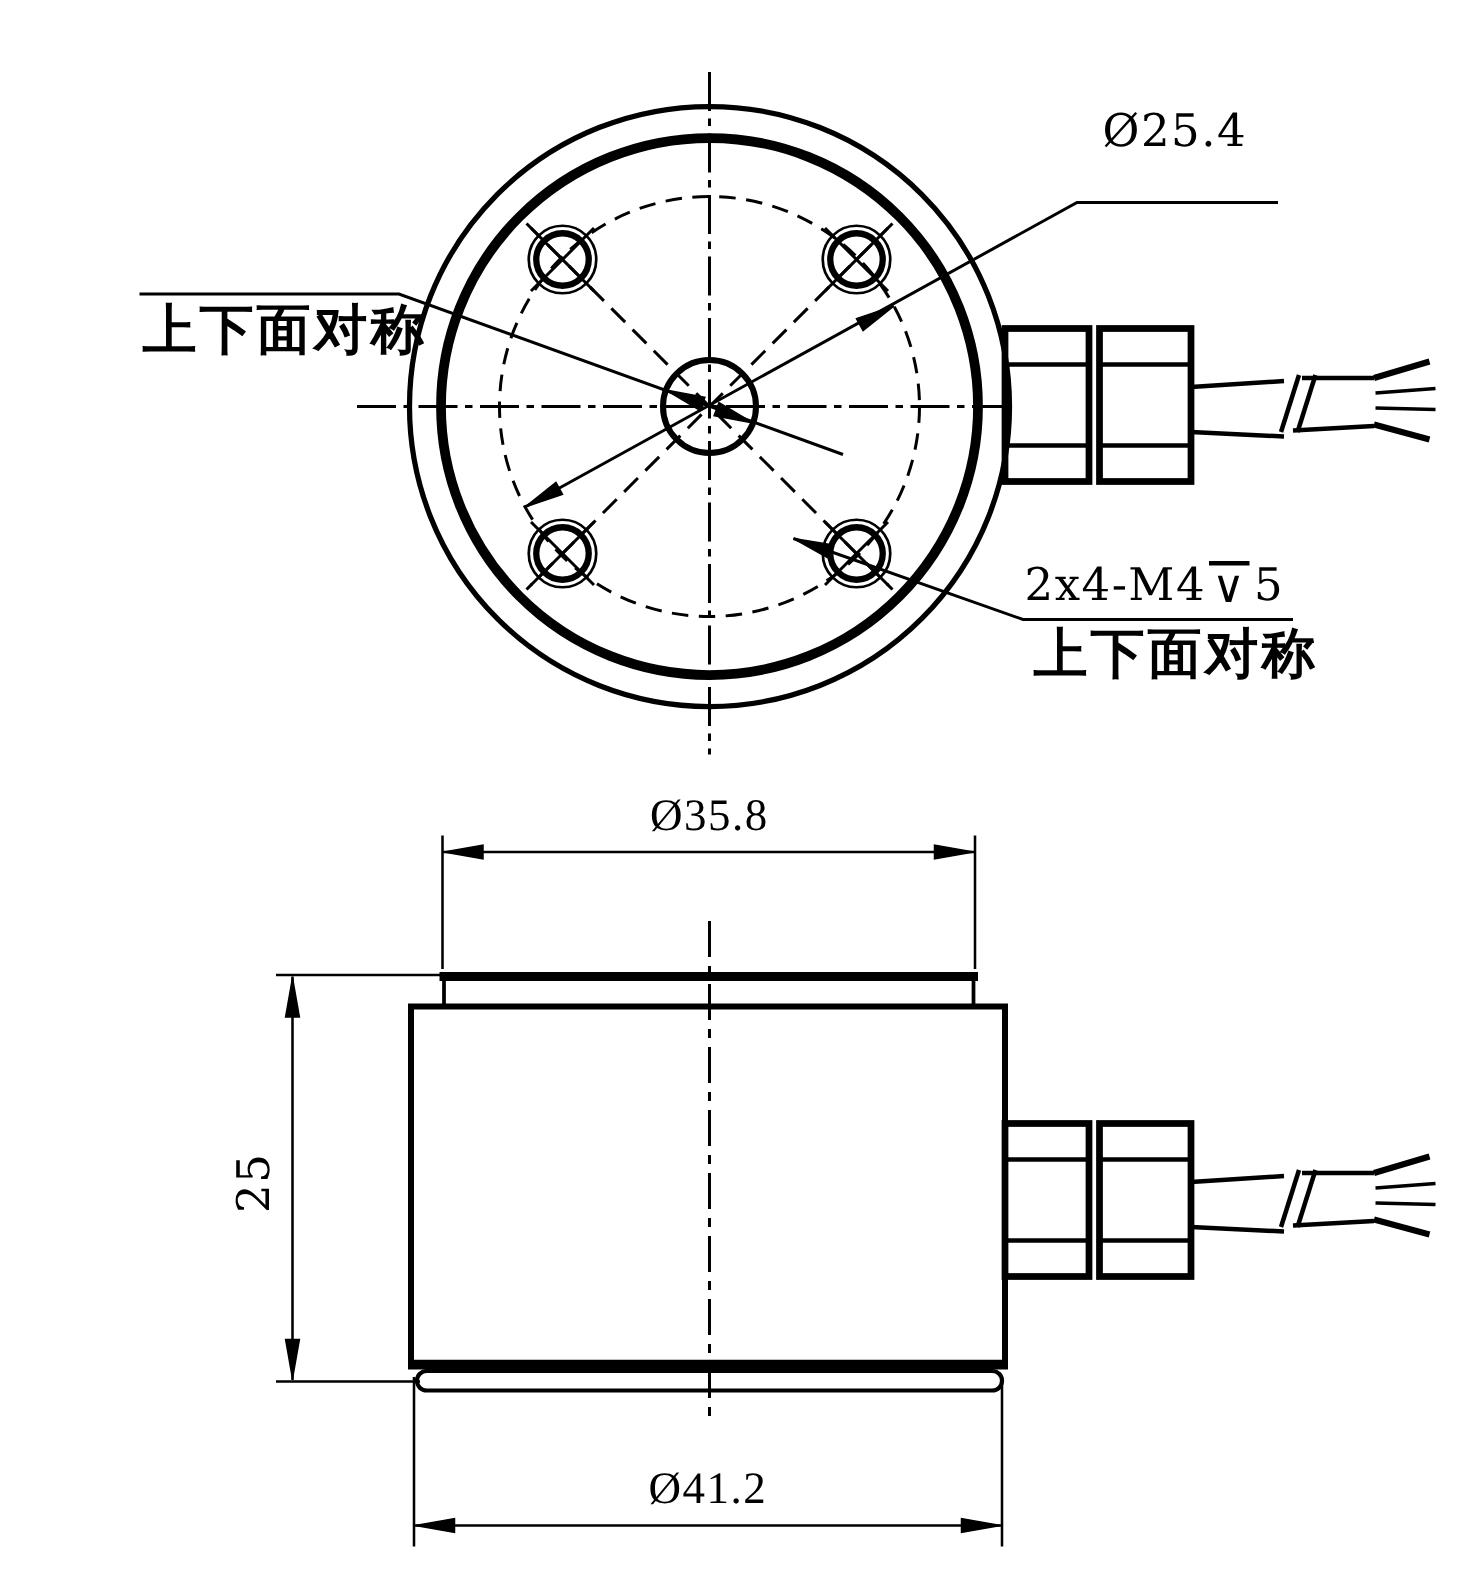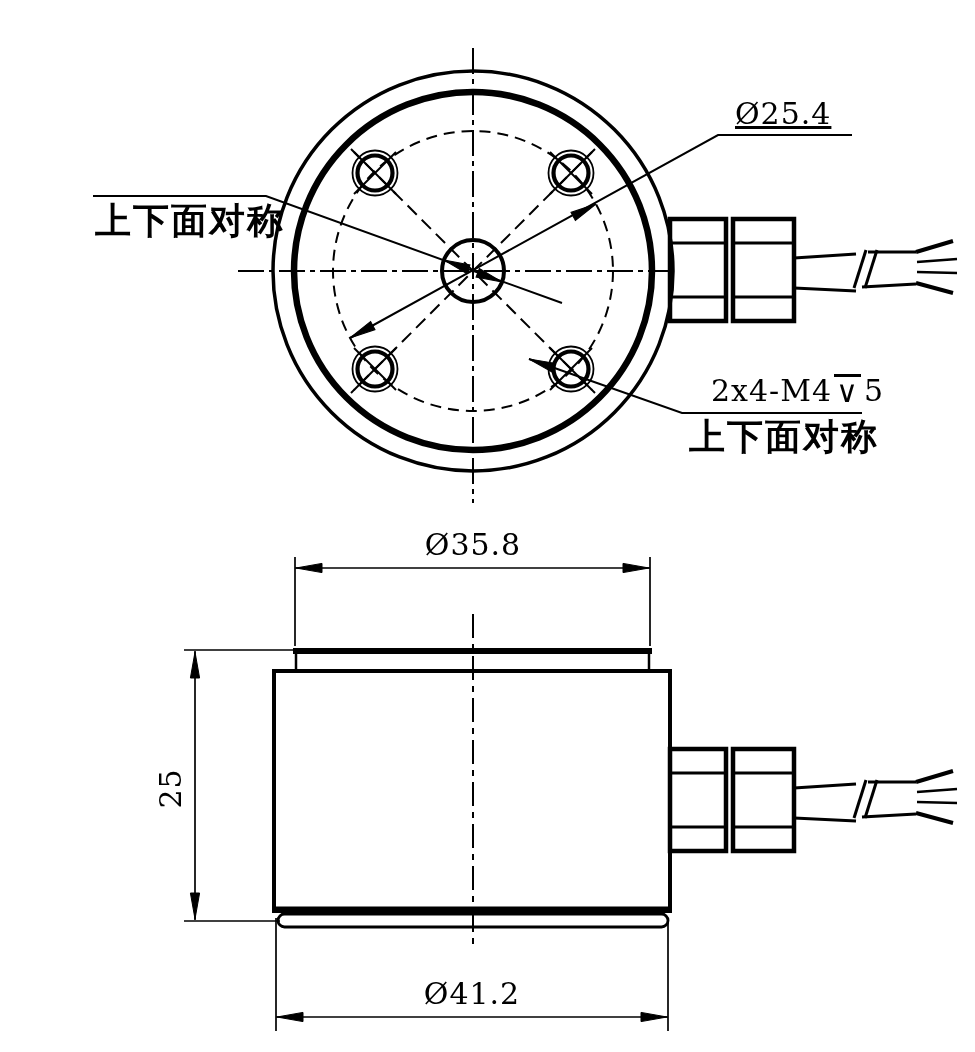--- a/index.html
+++ b/index.html
@@ -154,26 +154,26 @@
       <line x1="668" y1="918" x2="668" y2="1031" stroke-width="1.7"></line>
       <line x1="276" y1="1017" x2="668" y2="1017" stroke-width="1.7"></line>
       <use href="#arr" transform="translate(277,1017)"></use>
       <use href="#arr" transform="translate(667,1017) rotate(180)"></use>
     </g>
   </g>
 </svg>
 
 <div class="lbl cn-text" style="left:95px;top:203px;">上下面对称</div>
 
-<div class="lbl dim-text" style="left:735px;top:96px;text-decoration:underline;">Ø25.4</div>
+<div class="lbl dim-text" style="left:735px;top:70px;">Ø25.4</div>
 
-<div class="lbl dim-text" style="left:683px;top:373px;margin-left:28px;">
+<div class="lbl dim-text" style="left:683px;top:373px;">
   <span>2x4-M4</span><span class="depth-sym">∨</span><span>5</span>
 </div>
 <div class="lbl cn-text" style="left:689px;top:419px;">上下面对称</div>
 
-<div class="lbl dim-text ctr" style="left:373px;top:527px;width:200px;">Ø35.8</div>
+<div class="lbl dim-text ctr" style="left:373px;top:527px;width:200px;font-family:Liberation Serif, serif;">Ø35.8</div>
 
 <div class="lbl dim-text ctr rot90" style="left:140px;top:771px;width:60px;">25</div>
 
-<div class="lbl dim-text ctr" style="left:372px;top:976px;width:200px;">Ø41.2</div>
+<div class="lbl dim-text ctr" style="left:372px;top:976px;width:200px;font-family:Liberation Serif, serif;">Ø41.2</div>
 
 </div>
 
 </body></html>

